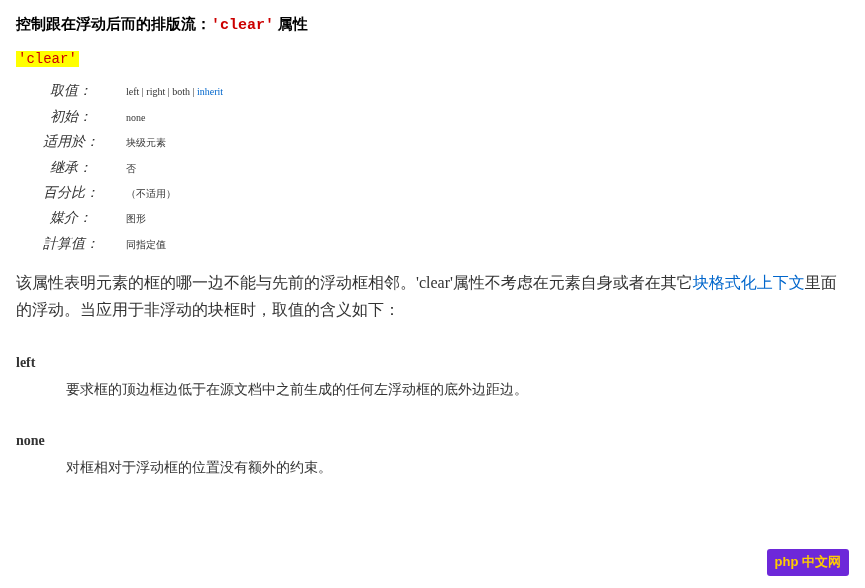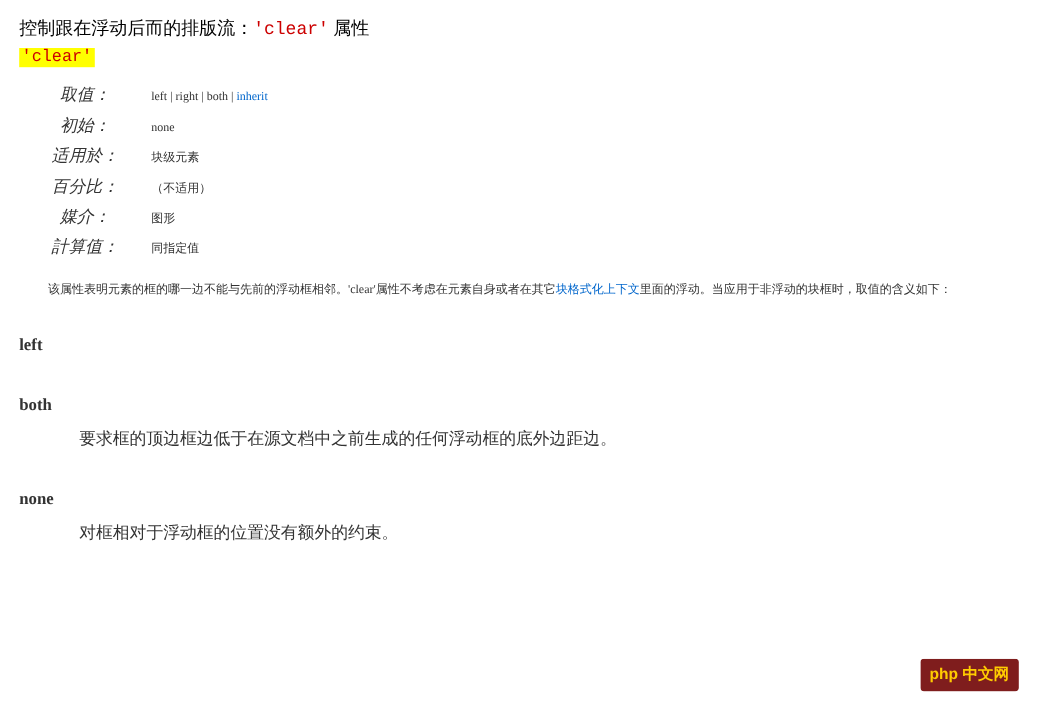--- a/index.html
+++ b/index.html
@@ -12,21 +12,22 @@
       font-size: 14px;
       background: #ffffff;
       color: #333333;
       padding: 12px 16px;
       width: 865px;
       min-height: 588px;
       line-height: 1.6;
     }
     .page-title {
       font-size: 15px;
-      font-weight: normal;
+      font-weight: bold;
+      margin-bottom: 10px;
       color: #000;
     }
     .clear-highlight {
       background-color: #ffff00;
       color: #cc0000;
       font-style: normal;
       font-weight: normal;
       font-family: 'Courier New', monospace;
       font-size: 14px;
       padding: 0 2px;
@@ -53,40 +54,39 @@
       color: #333;
       font-size: 10px;
     }
     .link-blue {
       color: #0066cc;
       text-decoration: none;
     }
     .description-block {
       margin-bottom: 12px;
       line-height: 1.7;
-      font-size: 10px;
-      margin-left: 24px;
+      font-size: 16px;
     }
     .term-heading {
       font-weight: bold;
       font-size: 14px;
       margin-top: 28px;
       margin-bottom: 4px;
     }
     .term-description {
       margin-left: 50px;
       line-height: 1.7;
       font-size: 14px;
       margin-bottom: 6px;
     }
     .php-badge {
       position: fixed;
       bottom: 12px;
       right: 16px;
-      background: #7f1d1d;
+      background: #6d28d9;
       color: white;
       font-size: 13px;
       font-weight: bold;
       padding: 3px 8px;
       border-radius: 3px;
       font-family: Arial, sans-serif;
     }
     .php-badge span {
       color: #ffcc00;
     }
@@ -118,20 +118,24 @@
   <div class="property-row">
     <span class="property-label">初始：</span>
     <span class="property-value">none</span>
   </div>
 
   <div class="property-row">
     <span class="property-label">适用於：</span>
     <span class="property-value">块级元素</span>
   </div>
 
+  <div class="property-row">
+    <span class="property-label">继承：</span>
+    <span class="property-value">否</span>
+  </div>
 
   <div class="property-row">
     <span class="property-label">百分比：</span>
     <span class="property-value">（不适用）</span>
   </div>
 
   <div class="property-row">
     <span class="property-label">媒介：</span>
     <span class="property-value">图形</span>
   </div>
@@ -142,24 +146,21 @@
   </div>
 </div>
 
 <div class="description-block">
   <span>该属性表明元素的框的哪一边不能与先前的浮动框相邻。'clear'属性不考虑在元素自身或者在其它</span><a href="#" class="link-blue">块格式化上下文</a><span>里面的浮动。当应用于非浮动的块框时，取值的含义如下：</span>
 </div>
 
 <div>
   <div>
     <div class="term-heading">left</div>
-  </div>
-  <div>
-    <div class="term-heading">both</div>
-    <div class="term-description">要求框的顶边框边低于在源文档中之前生成的任何浮动框的底外边距边。</div>
+    <div class="term-description">要求框的顶边框边低于在源文档中之前生成的任何左浮动框的底外边距边。</div>
   </div>
   <div>
     <div class="term-heading">none</div>
     <div class="term-description">对框相对于浮动框的位置没有额外的约束。</div>
   </div>
 </div>
 
 <div class="php-badge">
   <span>php</span> <span style="color:#ffcc00;">中文网</span>
 </div>

